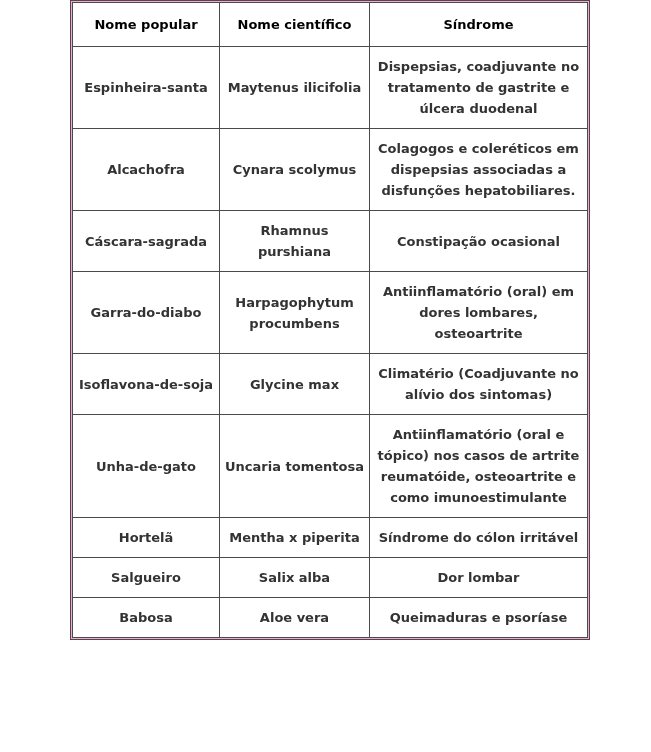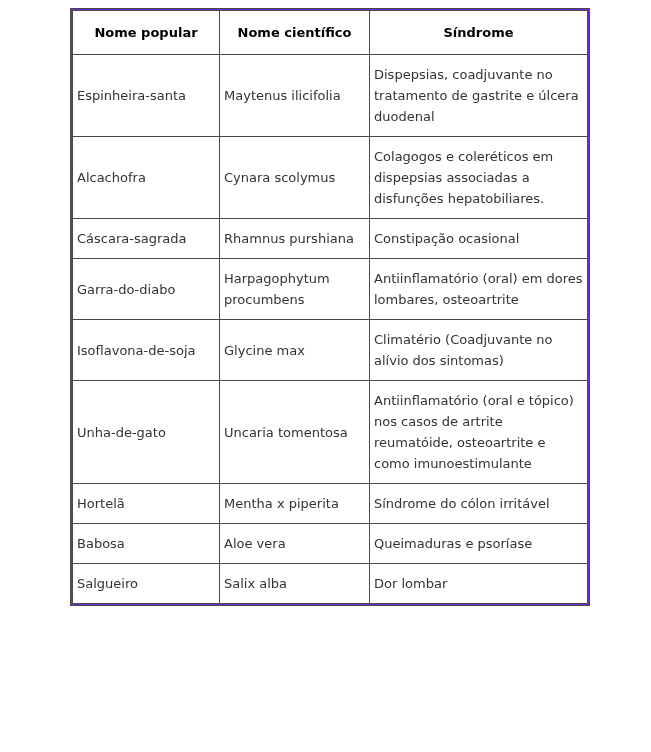--- a/index.html
+++ b/index.html
@@ -9,24 +9,24 @@
   }
   body {
     width: 651px;
     height: 752px;
     position: relative;
     font-family: "DejaVu Sans", "Liberation Sans", sans-serif;
   }
   .table-wrap {
     position: absolute;
     left: 70px;
-    top: 8px;
+    top: 0;
     border: 1px solid #4a4a4a;
     padding: 1px;               
-    background: #6d28d9;
+    background: #f9a8d4;
     box-sizing: border-box;
   }
   table.herb-table {
     border-collapse: collapse;
     table-layout: fixed;
     width: 515px;
     background: #ffffff;
   }
   table.herb-table col.c1 { width: 147px; }
   table.herb-table col.c2 { width: 150px; }
@@ -42,21 +42,22 @@
   }
   table.herb-table th {
     font-weight: bold;
     color: #000000;
     text-align: center;
     padding-top: 11px;
     padding-bottom: 11px;
   }
   table.herb-table td {
     color: #333333;
-    text-align: left;
+    text-align: center;
+    font-weight: bold;
   }
 </style>
 </head>
 <body>
 
 <div class="table-wrap">
   <table class="herb-table">
     <colgroup>
       <col class="c1">
         <col class="c2">
@@ -99,24 +100,24 @@
         <td>Unha-de-gato</td>
         <td>Uncaria tomentosa</td>
         <td>Antiinflamatório (oral e tópico) nos casos de artrite reumatóide, osteoartrite e como imunoestimulante</td>
       </tr>
       <tr>
         <td>Hortelã</td>
         <td>Mentha x piperita</td>
         <td>Síndrome do cólon irritável</td>
       </tr>
       <tr>
+        <td>Salgueiro</td>
+        <td>Salix alba</td>
+        <td>Dor lombar</td>
+      </tr>
+      <tr>
         <td>Babosa</td>
         <td>Aloe vera</td>
         <td>Queimaduras e psoríase</td>
-      </tr>
-      <tr>
-        <td>Salgueiro</td>
-        <td>Salix alba</td>
-        <td>Dor lombar</td>
       </tr>
     </tbody>
   </table>
 </div>
 
 </body></html>

